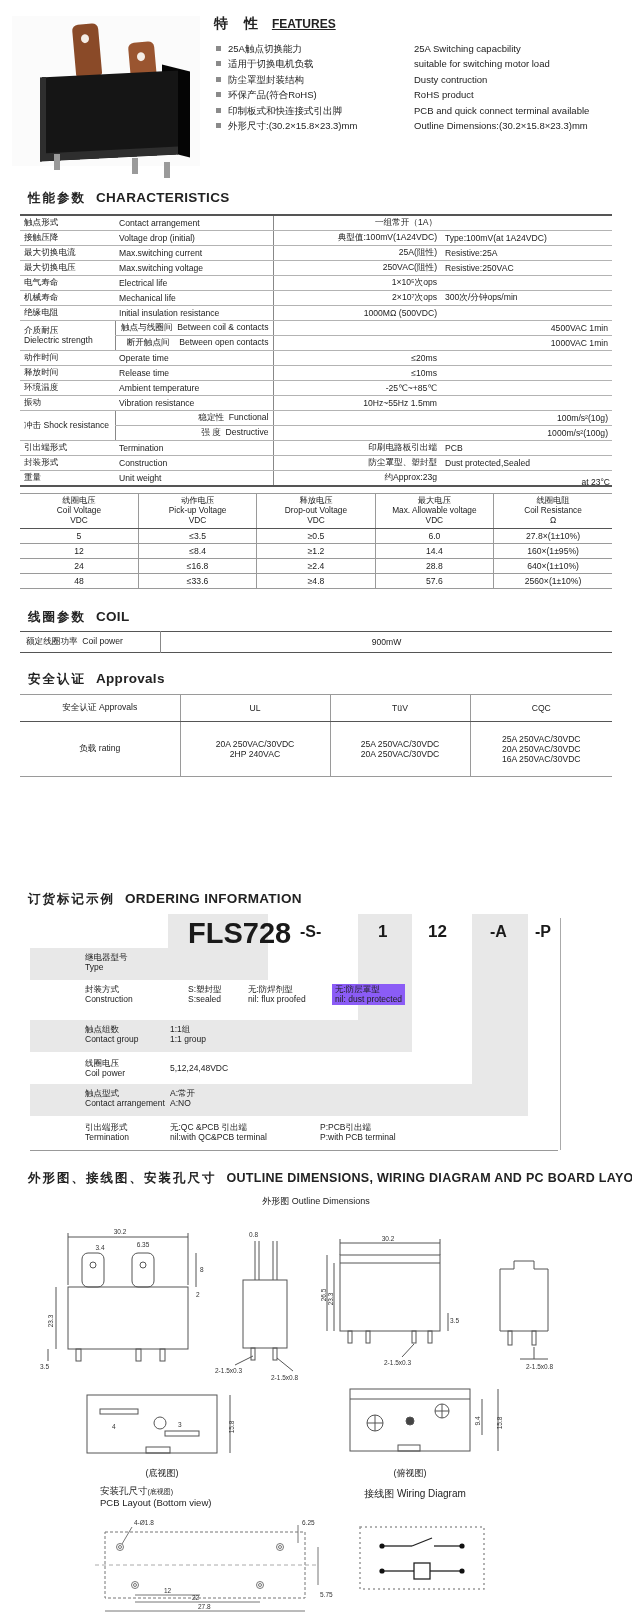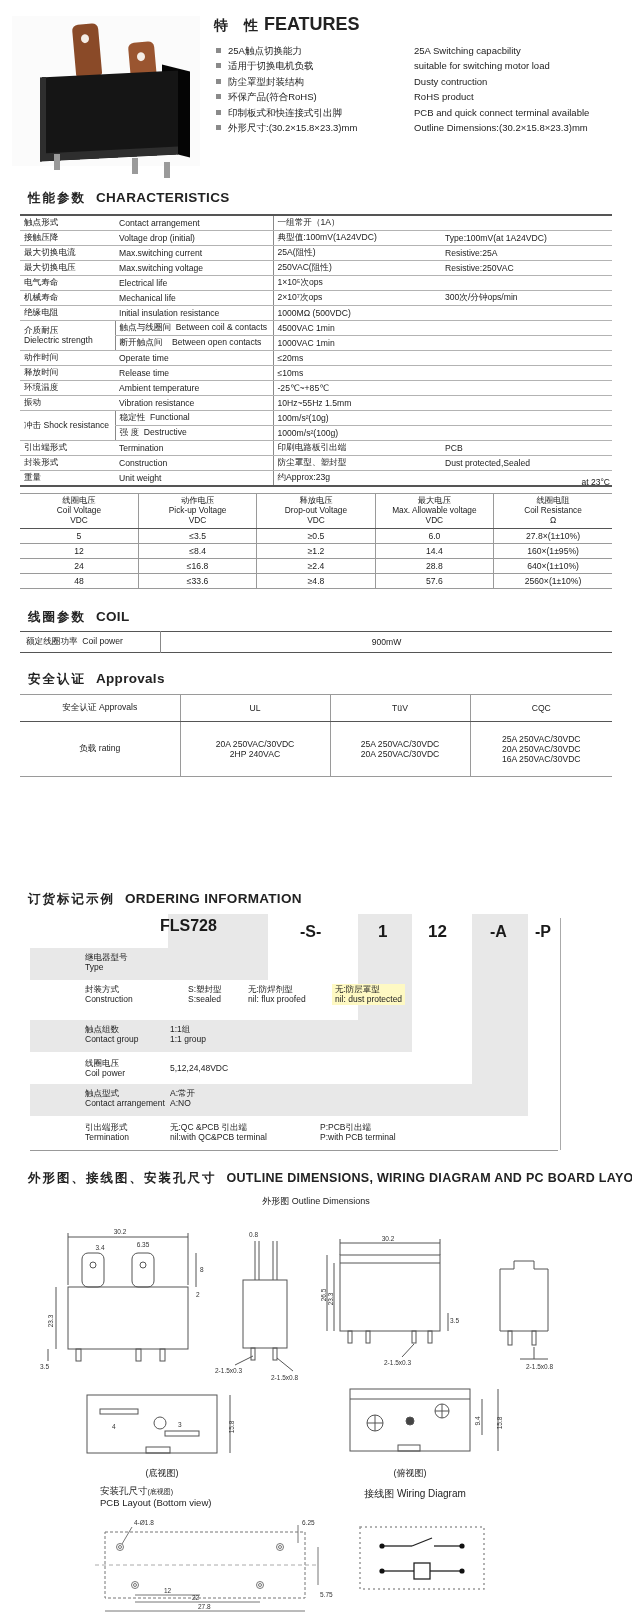--- a/index.html
+++ b/index.html
@@ -21,31 +21,31 @@
   .tab{position:absolute;width:26px;height:52px;background:#8a4a28;border-radius:6px 6px 2px 2px;transform:rotate(-5deg);}
   .tab .hole{position:absolute;left:8px;top:10px;width:8px;height:9px;background:#f5ede6;border-radius:50%;}
   .tab1{left:62px;top:8px;}
   .tab2{left:118px;top:26px;background:#9a5530;}
   .pin{position:absolute;width:6px;height:16px;background:#9a9a9a;}
   .p1{left:42px;top:138px;} .p2{left:120px;top:142px;} .p3{left:152px;top:146px;}
 
   .feat{position:absolute;left:214px;top:2px;width:410px;}
   .feat-title{font-weight:bold;margin-bottom:10px;}
   .feat-title .tcn{font-size:14px;letter-spacing:6px;}
-  .feat-title .ten{font-size:18px;}
+  .feat-title .ten{font-size:12px;margin-left:8px;text-decoration:underline;}
   .feat-item{display:flex;margin:3.5px 0;font-size:9.5px;line-height:1.25;}
   .bullet{flex:0 0 5px;width:5px;height:5px;background:#8a8a8a;margin:3px 7px 0 2px;}
   .fcn{flex:0 0 186px;white-space:nowrap;}
   .fen{white-space:nowrap;}
 
   
   table.chars{width:592px;margin:7px 20px 0;border-collapse:collapse;font-size:8.6px;
               border-top:2px solid #555;border-bottom:2px solid #555;table-layout:fixed;}
   table.chars td{border-bottom:1px solid #b3b3b3;padding:1px 4px;height:10.5px;white-space:nowrap;overflow:visible;}
-  table.chars .vline{border-left:1px solid #888;}
+  table.chars .vline{border-left:1px solid #888;text-align:right;}
   table.chars .c-cn{width:95px;} table.chars .c-en{width:158px;}
   table.chars .c-v1{width:168px;} 
   .lbl2{line-height:1.15;}
 
   
   table.grid{width:592px;margin:6px 20px 0;border-collapse:collapse;text-align:center;
              font-size:8.6px;border-top:1.6px solid #555;border-bottom:1.6px solid #555;table-layout:fixed;}
   table.grid th,table.grid td{border:1px solid #9a9a9a;padding:2px 2px;font-weight:normal;}
   table.grid th:first-child,table.grid td:first-child{border-left:none;}
   table.grid th:last-child,table.grid td:last-child{border-right:none;}
@@ -60,21 +60,21 @@
   table.coil1 .cv{border-left:1px solid #888;text-align:center;}
 
   
   .ord{position:relative;width:592px;margin:6px 20px 0;height:240px;font-size:8.5px;}
   .band{position:absolute;background:#e8e8e8;top:0;}
   .rowgrey{position:absolute;background:#e8e8e8;left:10px;}
   .ocode{position:absolute;font-weight:bold;color:#1a1a1a;white-space:nowrap;}
   .orow{position:absolute;left:10px;right:40px;}
   .olabel{position:absolute;left:55px;line-height:1.25;white-space:nowrap;}
   .oopt{position:absolute;line-height:1.25;white-space:nowrap;}
-  .oopt.white{background:#fef9c3;padding:0 3px;}
+  .oopt.white{background:#8b5cf6;padding:0 3px;}
   .ovline{position:absolute;width:1px;background:#aaa;top:4px;height:232px;}
   .obottom{position:absolute;left:10px;width:528px;top:236px;border-top:1px solid #999;}
 
   
   .outline-wrap{position:relative;height:420px;margin-top:4px;}
   .o-sub{Text-align:center;font-size:9px;margin-top:8px;text-align:center;}
   svg{position:absolute;overflow:visible;}
   svg text{font-family:"Liberation Sans",sans-serif;font-size:6.5px;fill:#333;}
   .cap{position:absolute;font-size:9px;text-align:center;}
   .pcb-head{position:absolute;font-size:9.5px;line-height:1.3;}
@@ -418,21 +418,21 @@
   <div class="ord">
     <div class="band" style="left:148px;width:100px;height:66px"></div>
     <div class="band" style="left:338px;width:54px;height:138px"></div>
     <div class="band" style="left:452px;width:56px;height:202px"></div>
     <div class="rowgrey" style="top:34px;width:238px;height:32px"></div>
     <div class="rowgrey" style="top:106px;width:382px;height:32px"></div>
     <div class="rowgrey" style="top:170px;width:498px;height:32px"></div>
     <div class="ovline" style="left:540px"></div>
     <div class="obottom"></div>
 
-    <div class="ocode" style="left:140px;top:3px;font-size:16px">FLS728</div>
+    <div class="ocode" style="left:168px;top:3px;font-size:29px">FLS728</div>
     <div class="ocode" style="left:280px;top:9px;font-size:16px">-S-</div>
     <div class="ocode" style="left:358px;top:8px;font-size:17px">1</div>
     <div class="ocode" style="left:408px;top:8px;font-size:17px">12</div>
     <div class="ocode" style="left:470px;top:9px;font-size:16px">-A</div>
     <div class="ocode" style="left:515px;top:9px;font-size:16px">-P</div>
 
     <div class="orow" style="top:38px">
       <div class="olabel">
           <div>继电器型号</div>
           <div>Type</div>

